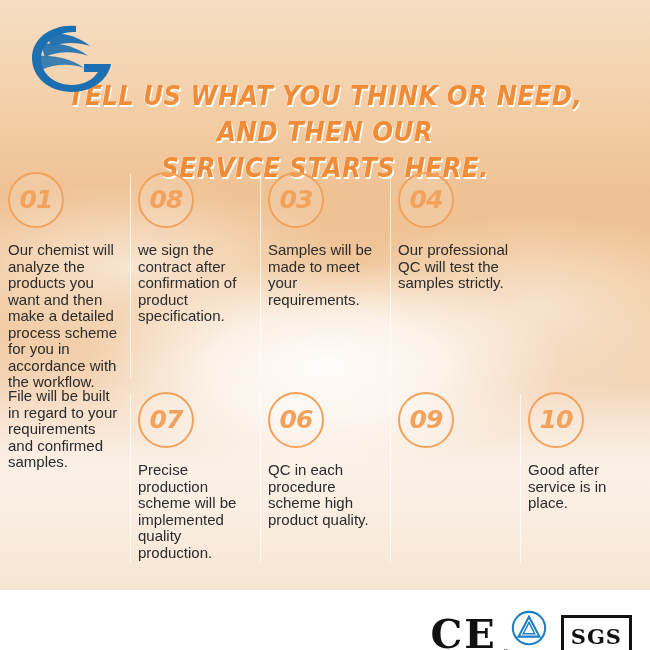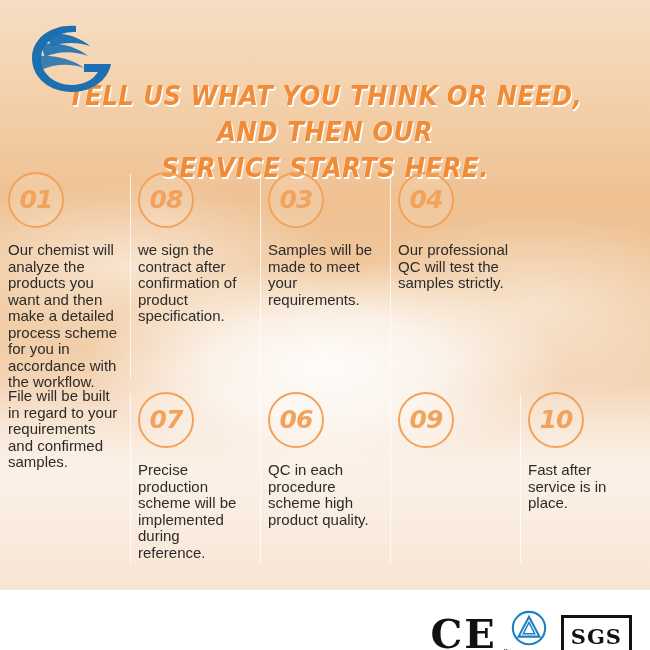--- a/index.html
+++ b/index.html
@@ -231,38 +231,38 @@
       </div>
 
       <div class="row row2">
         <div class="cell">
           <div class="desc">File will be built in regard to your requirements and confirmed samples.</div>
         </div>
         <div class="cell">
           <div class="badge">
               <span>07</span>
             </div>
-          <div class="desc">Precise production scheme will be implemented during reference.</div>
+          <div class="desc">Precise production scheme will be implemented quality production.</div>
         </div>
         <div class="cell">
           <div class="badge">
               <span>06</span>
             </div>
           <div class="desc">QC in each procedure scheme high product quality.</div>
         </div>
         <div class="cell">
           <div class="badge">
               <span>09</span>
             </div>
         </div>
         <div class="cell">
           <div class="badge">
               <span>10</span>
             </div>
-          <div class="desc">Fast after service is in place.</div>
+          <div class="desc">Good after service is in place.</div>
         </div>
       </div>
 
     </div>
   </div>
 
   <div class="footer">
     <div class="certs">
       <div class="ce">CE</div>
       <div class="tuv">

